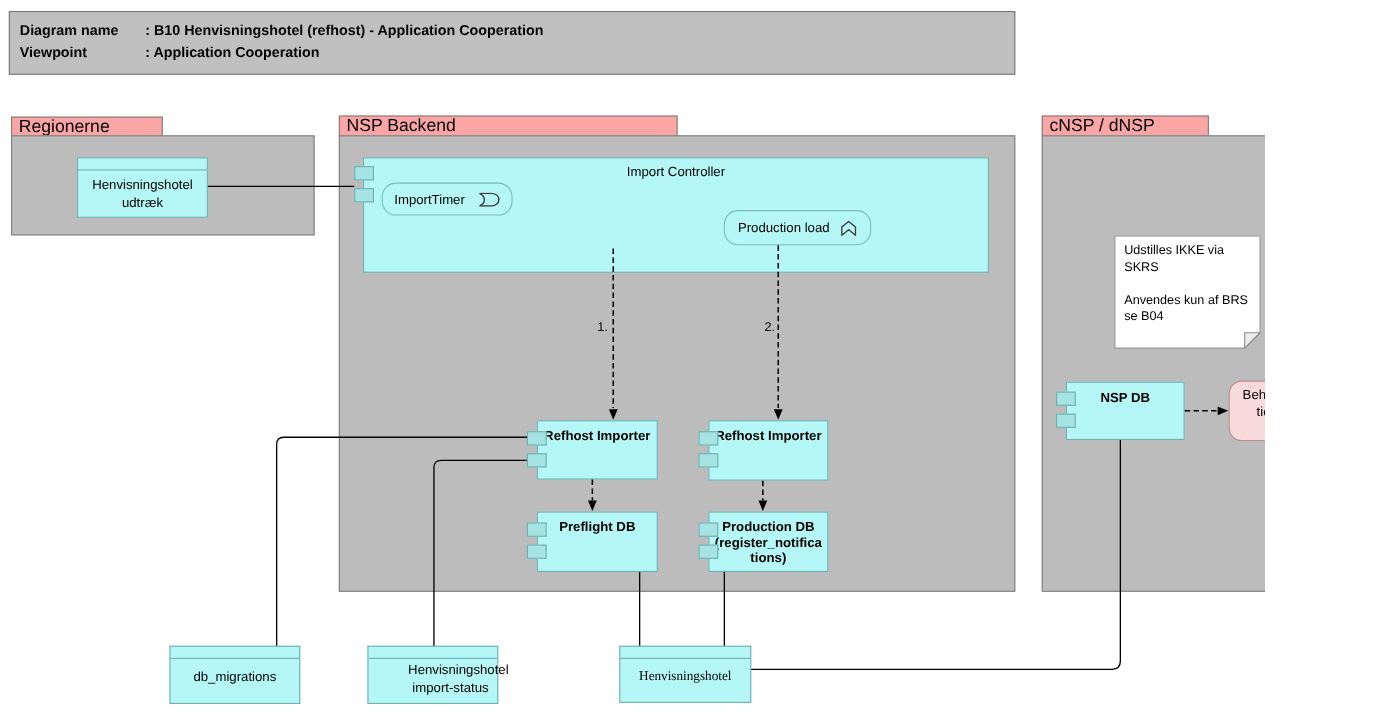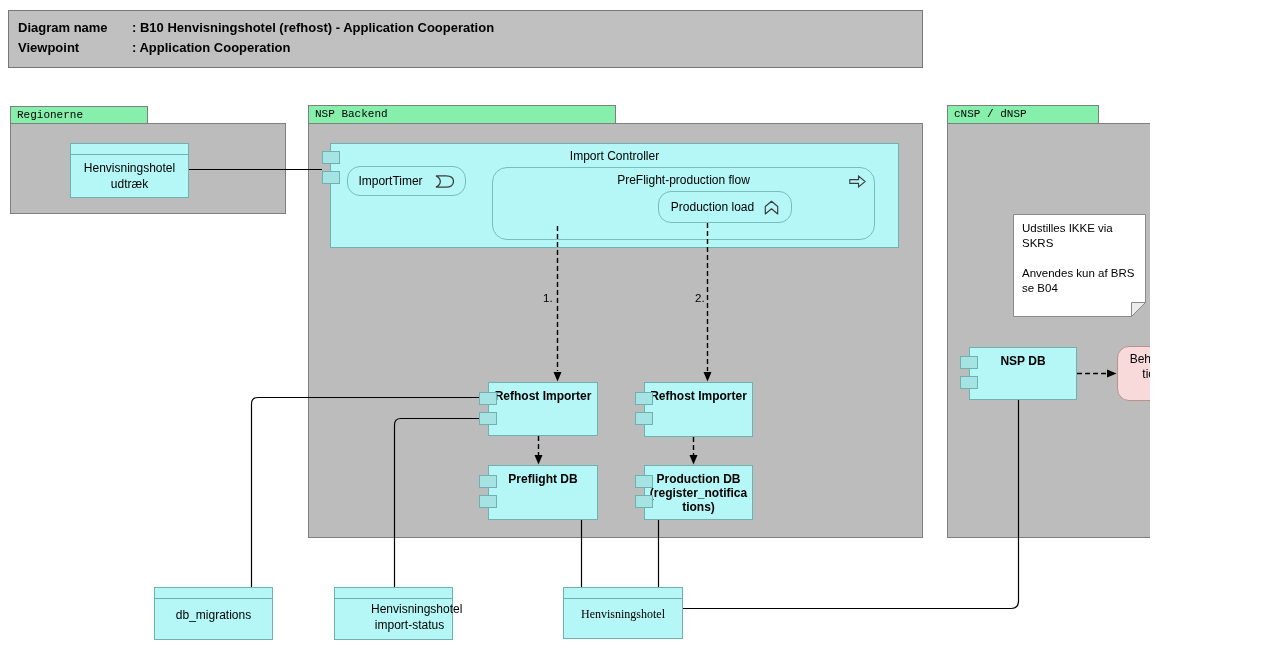--- a/index.html
+++ b/index.html
@@ -2,21 +2,21 @@
 <html><head>
 <meta charset="utf-8">
 <style>
   html,body{margin:0;padding:0;background:#ffffff;}
   #canvas{
     position:relative;width:1150px;height:651px;background:#ffffff;
     font-family:"Liberation Sans","DejaVu Sans",sans-serif;color:#000;overflow:hidden;
   }
   .abs{position:absolute;box-sizing:border-box;}
   
-  .group-tab{background:#86efac;border:1px solid #7f7f7f;font-size:11px;line-height:17px;padding-left:6px;font-family:Liberation Mono, monospace;}
+  .group-tab{background:#fca5a5;border:1px solid #7f7f7f;font-size:16px;line-height:17px;padding-left:6px;}
   .group-body{background:#bcbcbc;border:1px solid #7f7f7f;}
   
   .title-box{background:#c0c0c0;border:1px solid #767676;padding:7px 9px;font-size:13px;font-weight:bold;line-height:20px;}
   .title-row{display:flex;}
   .title-label{width:114px;flex:none;}
   
   .el{background:#b5f6f6;border:1px solid #6fb0b0;font-size:12px;}
   .rnd{border-radius:13px;border-color:#7abcbc;}
   .strip{height:10px;border-bottom:1px solid #6fb0b0;}
   .ctr{text-align:center;line-height:16px;}
@@ -76,28 +76,20 @@
     <div class="flexmid">
       <span>ImportTimer</span>
       <span>
         <svg width="22" height="13" viewBox="0 0 22 13">
             <path d="M3,0.8 H13 C17.5,0.8 20.5,3 20.5,6.5 C20.5,10 17.5,12.2 13,12.2 H3 C5.8,10.8 7.3,8.8 7.3,6.5 C7.3,4.2 5.8,2.2 3,0.8 Z" fill="none" stroke="#3c3c3c" stroke-width="1.3"></path>
           </svg>
       </span>
     </div>
   </div>
 
-  <div class="abs el rnd" style="left:492px;top:167px;width:383px;height:73px;border-radius:15px;">
-    <div class="topline">PreFlight-production flow</div>
-    <span class="abs" style="right:8px;top:7px;">
-      <svg width="17" height="13" viewBox="0 0 17 13">
-          <path d="M0.8,4.6 H9.5 V1 L16.2,6.5 L9.5,12 V8.4 H0.8 Z" fill="none" stroke="#3c3c3c" stroke-width="1.1"></path>
-        </svg>
-    </span>
-  </div>
 
 
   <div class="abs el rnd" style="left:658px;top:191px;width:134px;height:32px;">
     <div class="flexmid">
       <span>Production load</span>
       <span>
         <svg width="15" height="15" viewBox="0 0 14 14">
             <path d="M1.2,13 V6 L7,1.2 L12.8,6 V13 L7,8.2 Z" fill="none" stroke="#3c3c3c" stroke-width="1.1" stroke-linejoin="round"></path>
           </svg>
       </span>

